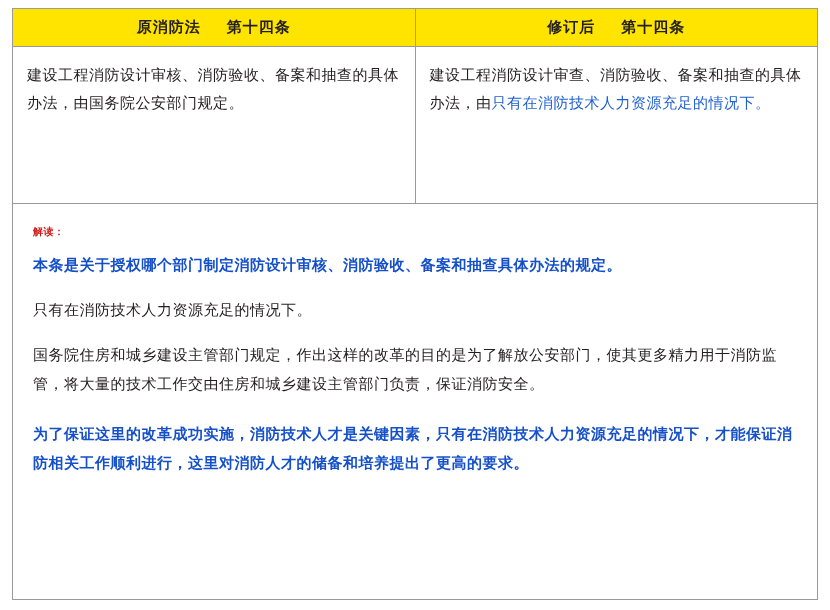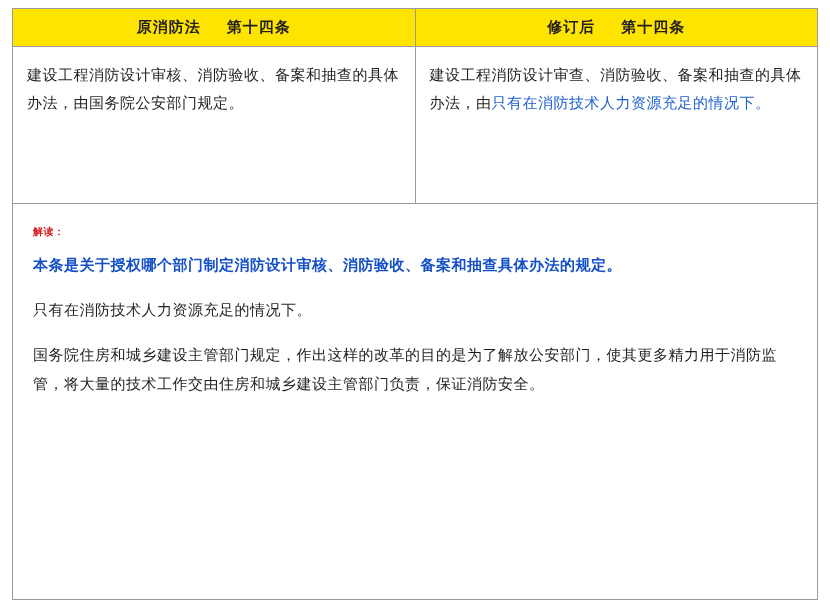--- a/index.html
+++ b/index.html
@@ -113,15 +113,16 @@
         <td><span>建设工程消防设计审查、消防验收、备案和抽查的具体办法，由</span><span class="blue">只有在消防技术人力资源充足的情况下。</span></td>
       </tr>
     </tbody>
   </table>
 
   <div class="reading">
     <p class="label-red">解读：</p>
     <p class="lead-blue">本条是关于授权哪个部门制定消防设计审核、消防验收、备案和抽查具体办法的规定。</p>
     <p class="para">只有在消防技术人力资源充足的情况下。</p>
     <p class="para spaced">国务院住房和城乡建设主管部门规定，作出这样的改革的目的是为了解放公安部门，使其更多精力用于消防监管，将大量的技术工作交由住房和城乡建设主管部门负责，保证消防安全。</p>
+    <p class="closing">为了保证这里的改革成功实施，消防技术人才是关键因素，只有在消防技术人力资源充足的情况下，才能保证消防相关工作顺利进行，这里对消防人才的储备和培养提出了更高的要求。</p>
   </div>
 
 </div>
 
 </body></html>

